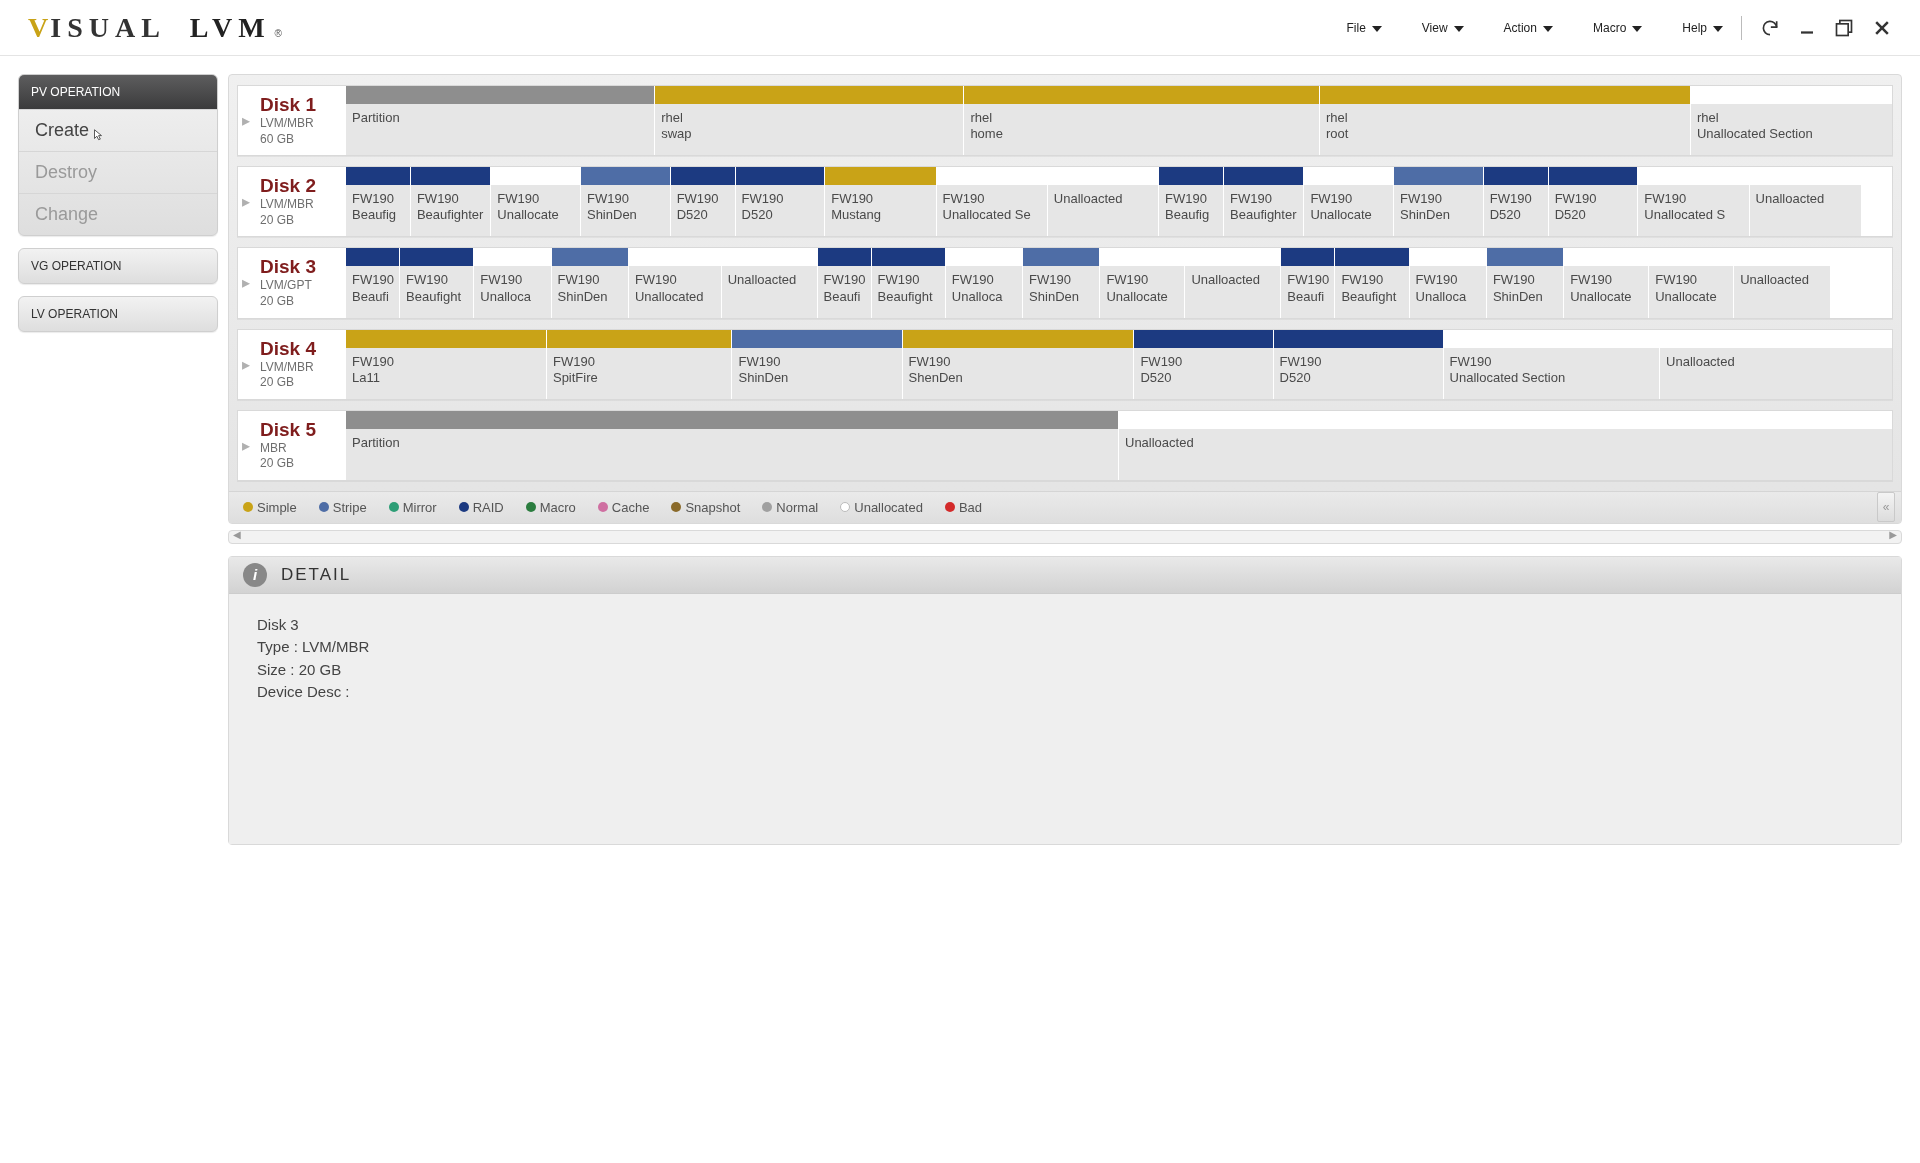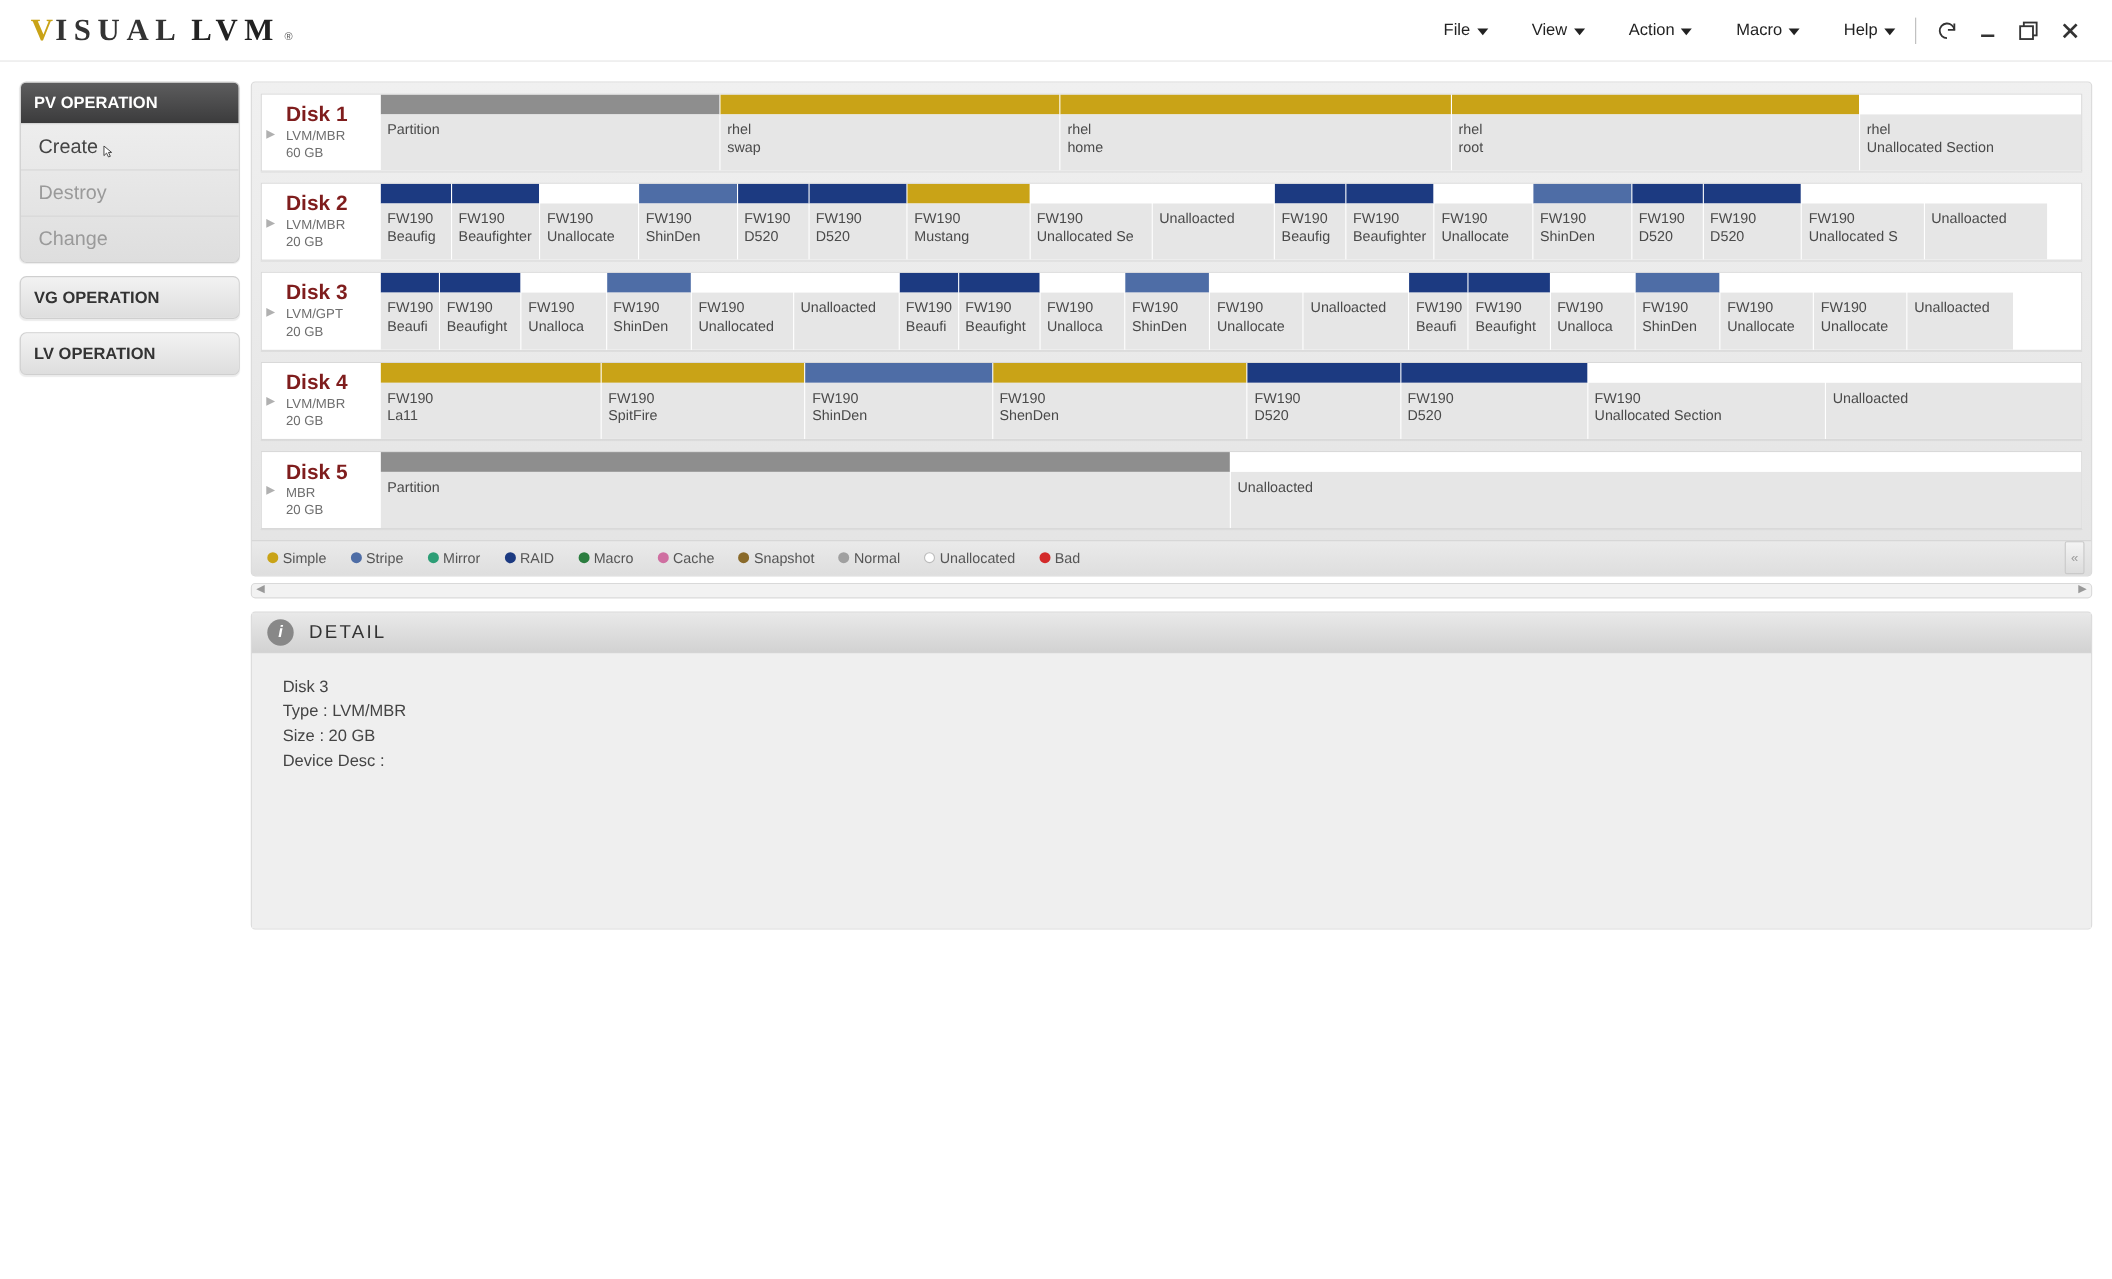--- a/index.html
+++ b/index.html
@@ -22,31 +22,31 @@
   *{box-sizing:border-box;}
   html,body{margin:0;padding:0;width:1920px;height:1163px;font-family:Arial, Helvetica, sans-serif;background:#fff;color:#333;overflow:hidden;}
   
   .menubar{height:56px;display:flex;align-items:center;padding:0 28px;border-bottom:1px solid #e4e4e4;}
   .logo{display:flex;align-items:baseline;gap:8px;}
   .logo .v{color:var(--gold);font-weight:900;font-size:28px;letter-spacing:2px;font-family:Georgia,serif;}
   .logo .rest{font-weight:900;color:#222;font-size:28px;letter-spacing:6px;font-family:Georgia,serif;}
   .logo .r{font-size:10px;color:#555;margin-left:-4px;}
   .menubar-spacer{flex:1;}
   .menu-items{display:flex;gap:40px;align-items:center;}
-  .menu-item{font-size:15px;color:#222;cursor:pointer;display:flex;align-items:center;gap:6px;}
+  .menu-item{font-size:12px;color:#222;cursor:pointer;display:flex;align-items:center;gap:6px;}
   .caret-down{border-left:5px solid transparent;border-right:5px solid transparent;border-top:6px solid #222;margin-top:3px;}
   .menubar-divider{width:1px;height:24px;background:#bbb;margin:0 18px;}
   .winicons{display:flex;gap:18px;align-items:center;}
   .winicons span{cursor:pointer;color:#333;}
   .icon-svg{display:block;}
   
   .body{display:flex;gap:10px;padding:18px 18px 0 18px;}
   .sidebar{width:200px;flex:none;}
   .sidebar-group{border-radius:6px;background:linear-gradient(#f2f2f2,#dedede);border:1px solid #cfcfcf;margin-bottom:12px;overflow:hidden;box-shadow:0 1px 1px rgba(0,0,0,.08);}
-  .sb-header{padding:10px 12px;font-weight:700;font-size:15px;color:#333;}
+  .sb-header{padding:10px 12px;font-weight:400;font-size:12px;color:#333;}
   .sb-header.dark{background:linear-gradient(var(--sidebar-dark-top),var(--sidebar-dark-bot));color:#fff;}
   .sb-item{padding:10px 16px;border-top:1px solid #d6d6d6;font-size:18px;color:#444;cursor:pointer;display:flex;align-items:center;gap:4px;}
   .sb-item.disabled{color:#9a9a9a;}
   .cursor-icon{width:14px;height:14px;position:relative;top:4px;left:-2px;}
   
   .main{flex:1;display:flex;flex-direction:column;gap:6px;}
   .disks-wrap{border:1px solid #d9d9d9;border-radius:4px;background:linear-gradient(#f0f0f0,#e4e4e4);padding:10px 8px 0 8px;}
   .disk-row{display:flex;align-items:stretch;background:#fff;border:1px solid #d9d9d9;margin-bottom:10px;position:relative;box-shadow:0 1px 0 rgba(0,0,0,.05);}
   .grip{width:16px;display:flex;align-items:center;justify-content:center;color:#b0b0b0;font-size:16px;cursor:pointer;}
   .disk-label{width:92px;padding:8px 6px;flex:none;}
@@ -76,21 +76,21 @@
   .detail-hd .title{font-size:17px;letter-spacing:2px;color:#333;}
   .detail-body{padding:20px 28px;font-size:15px;color:#444;line-height:1.5;min-height:250px;background:#efefef;}
 </style>
 </head>
 <body>
 
 <div class="menubar">
   <div class="logo">
     <span class="v">V</span>
     <span class="rest" style="margin-left:-8px;color:#333;">ISUAL</span>
-    <span class="rest" style="margin-left:0;">LVM</span>
+    <span class="rest" style="margin-left:16px;">LVM</span>
     <span class="r">®</span>
   </div>
   <div class="menubar-spacer"></div>
   <div class="menu-items">
     <div class="menu-item">
         <span>File</span>
         <span class="caret-down"></span>
       </div>
     <div class="menu-item">
         <span>View</span>

